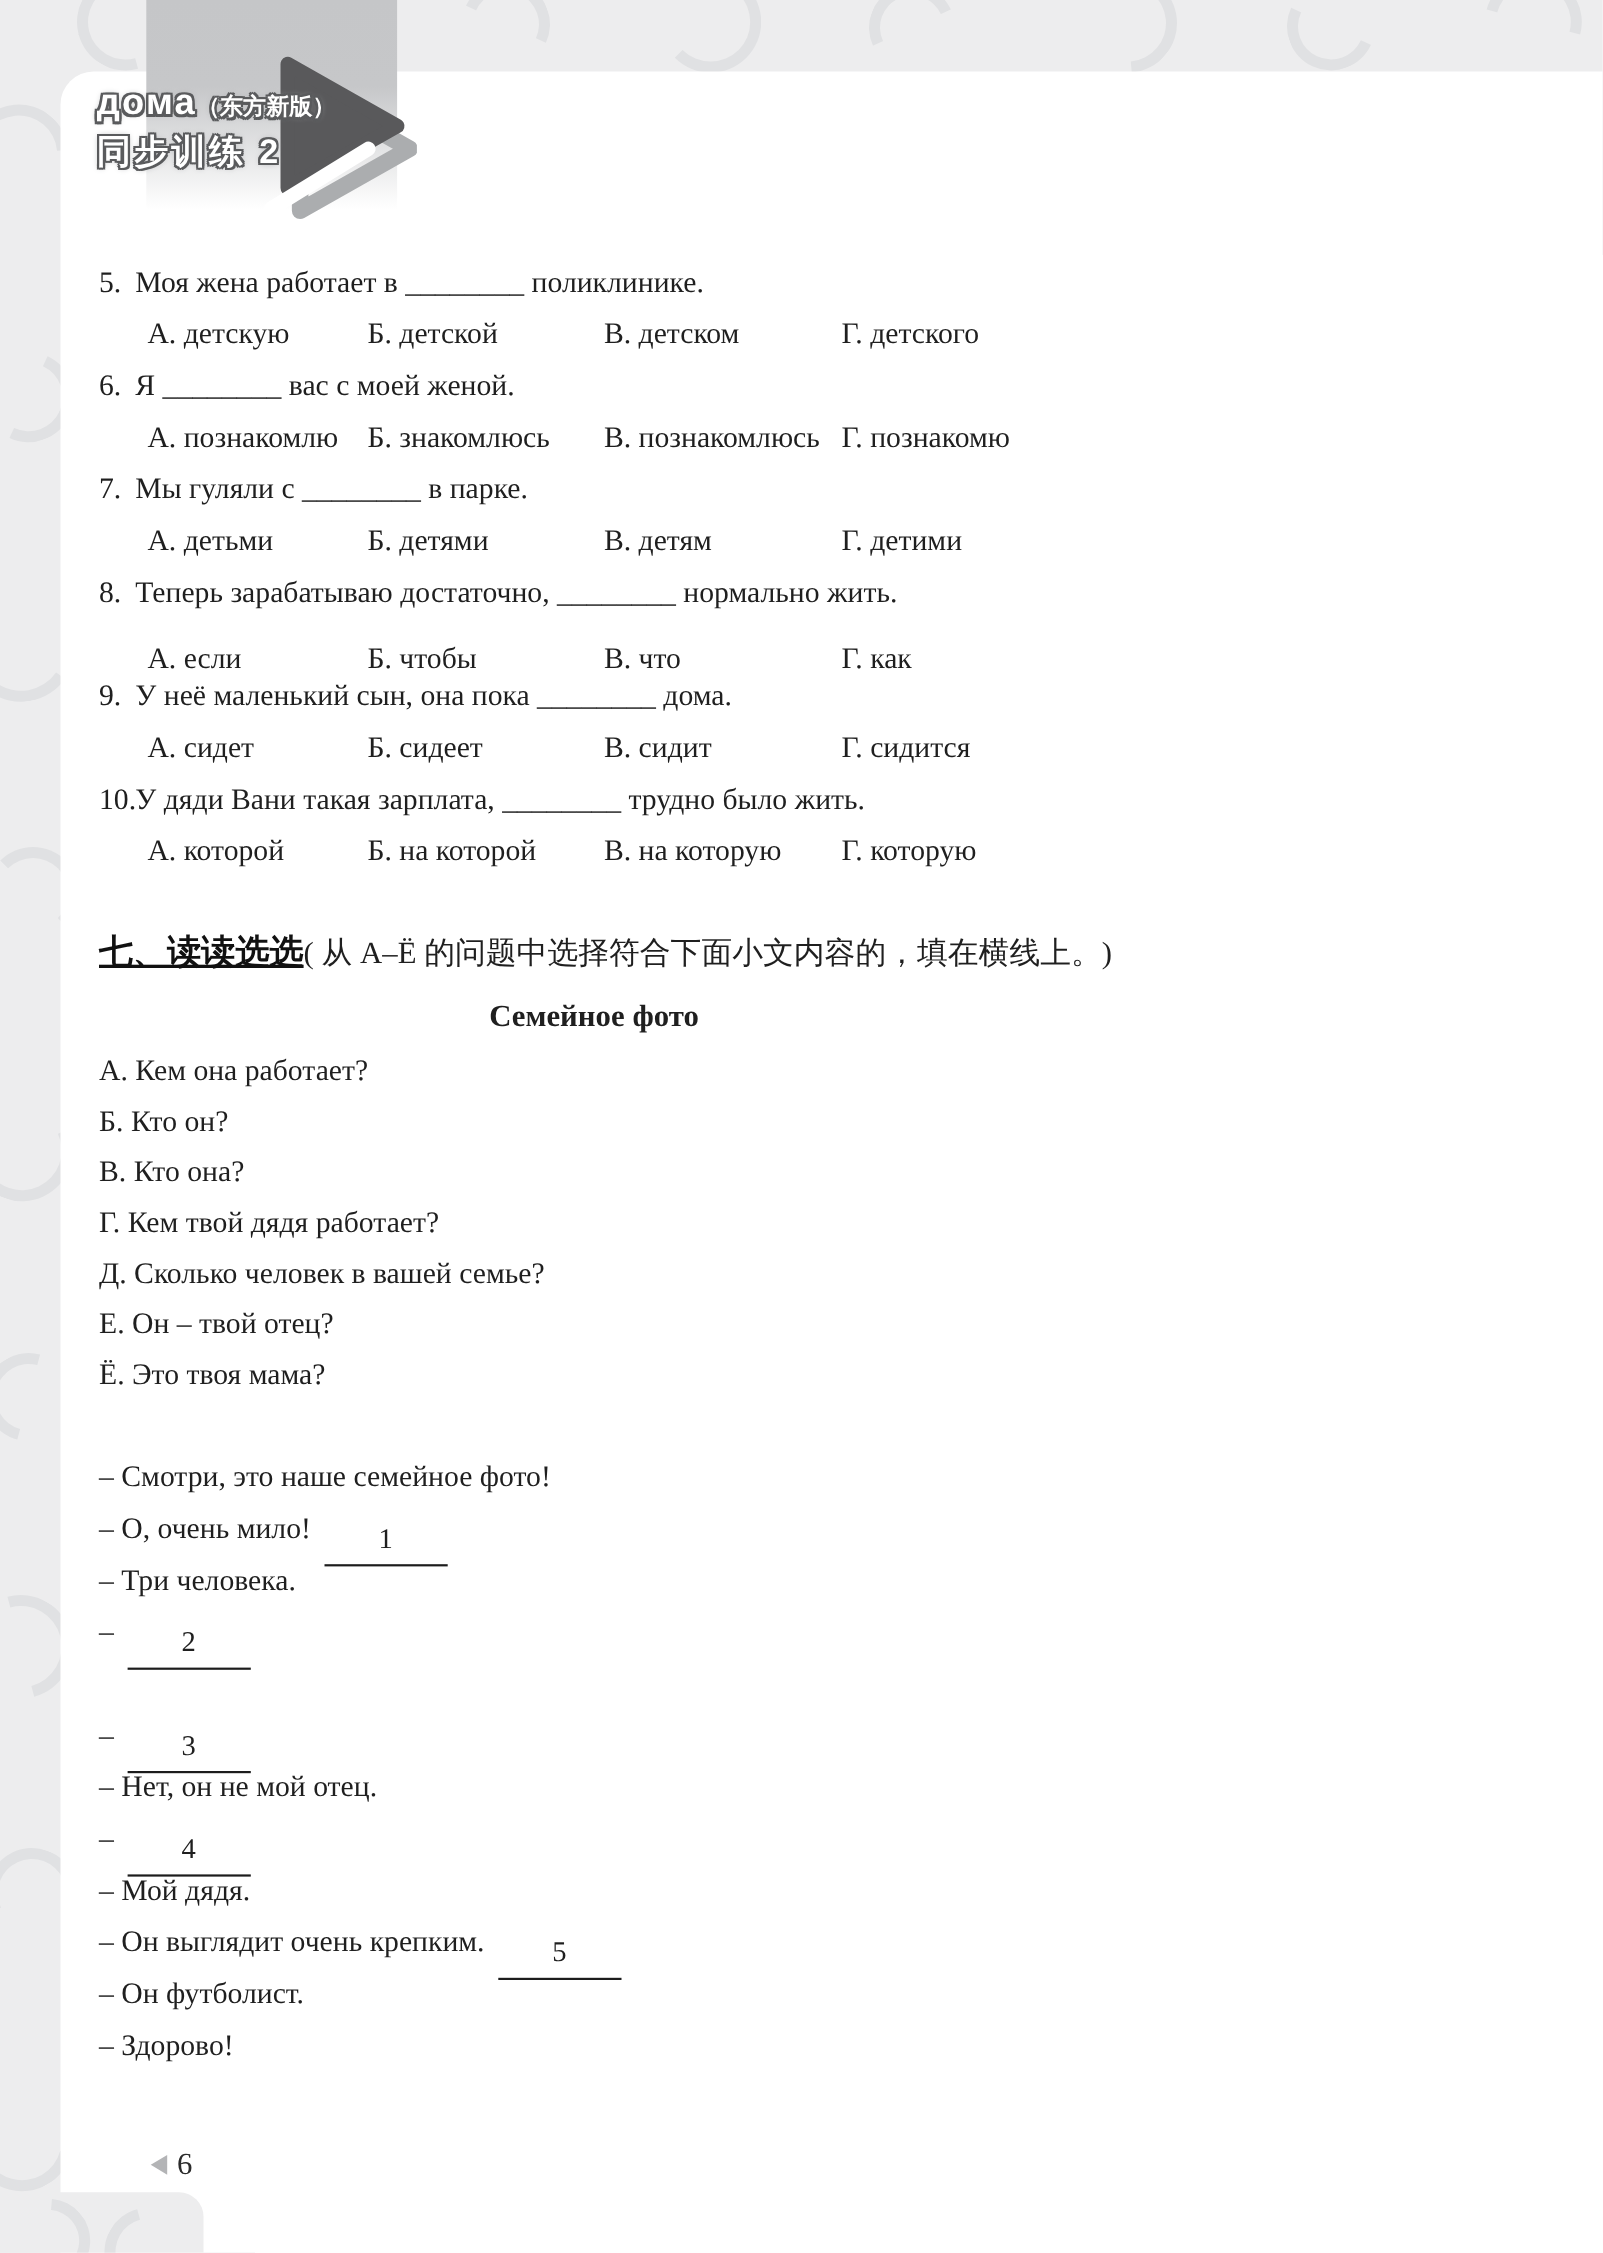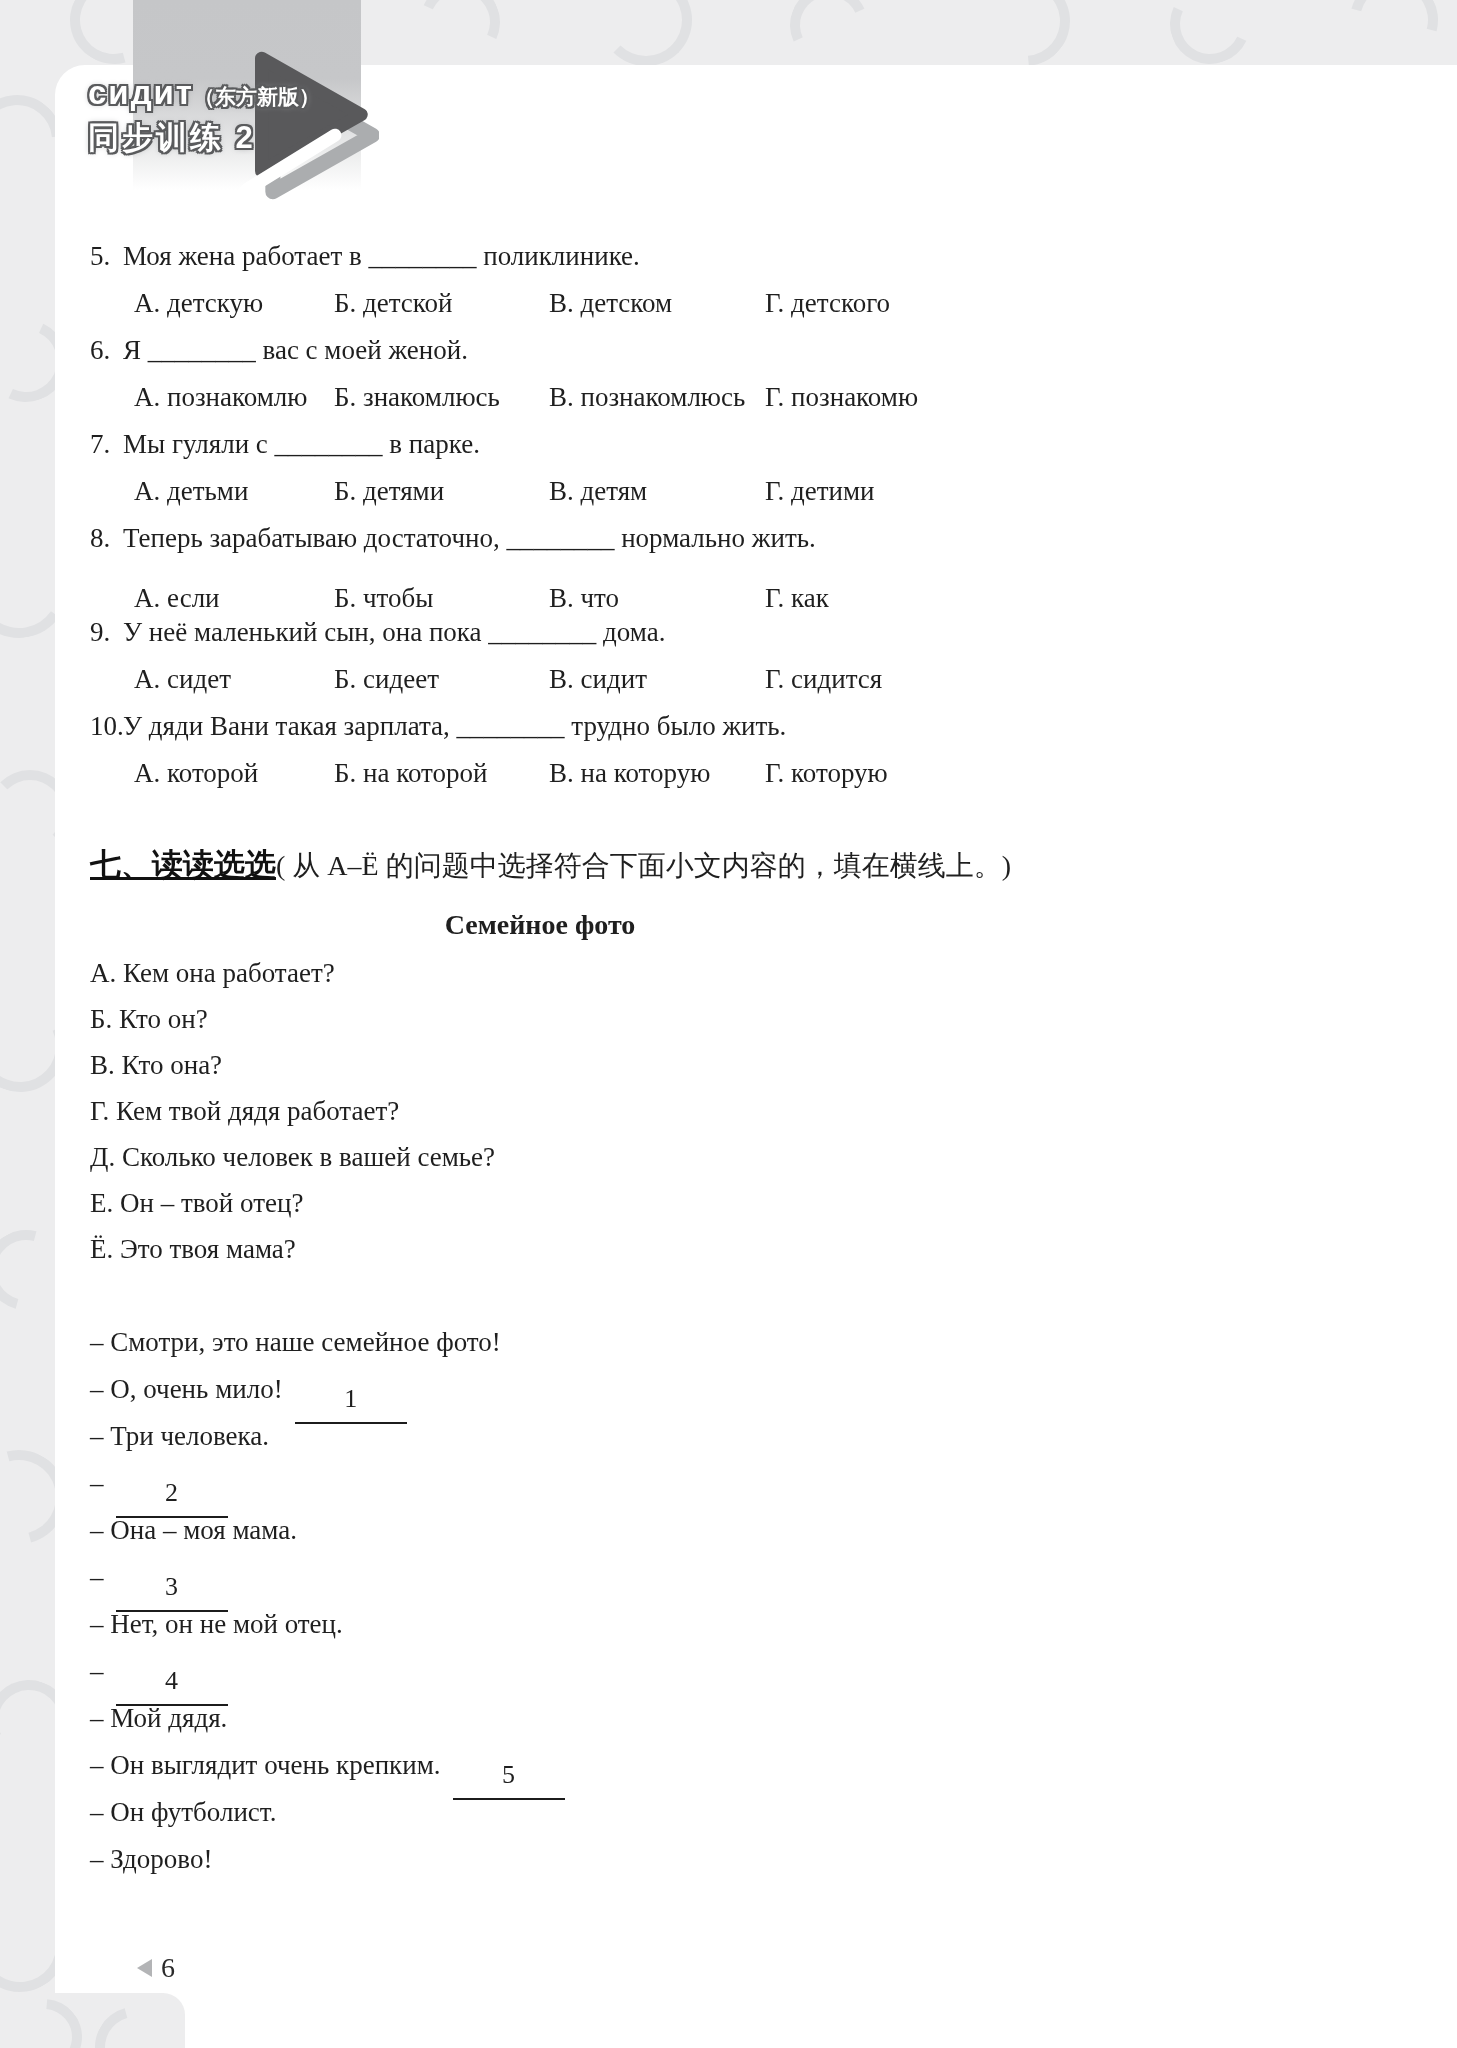--- a/index.html
+++ b/index.html
@@ -83,21 +83,21 @@
   <div class="arc" style="left:6px;top:6px;width:56px;height:56px;transform:rotate(140deg);"></div>
   <div class="arc" style="left:95px;top:14px;width:60px;height:60px;transform:rotate(300deg);"></div>
 </div>
 
 <div class="logo-wrap">
   <svg class="logo-svg" width="155" height="160" viewBox="0 0 165 168">
     <path d="M52 36 L52 156 L158 96 Z" fill="none" stroke="#abadaf" stroke-width="16" stroke-linejoin="round"></path>
     <path d="M40 14 L40 134 L146 74 Z" fill="#59595b" stroke="#59595b" stroke-width="14" stroke-linejoin="round"></path>
     <path d="M24 154 L118 96" stroke="#ffffff" stroke-width="14" stroke-linecap="round" fill="none"></path>
   </svg>
-  <div class="logo-line logo-l1"><span>сидит</span><span class="paren">（东方新版）</span></div>
+  <div class="logo-line logo-l1"><span>дома</span><span class="paren">（东方新版）</span></div>
   <div class="logo-line logo-l2">同步训练 2</div>
 </div>
 
 <div class="content">
 
   <div class="row" style="top:168px"><span class="q-num">5.</span><span>Моя жена работает в ________ поликлинике.</span></div>
   <div class="row opt-row" style="top:215px">
     <span class="opt o1">А. детскую</span>
     <span class="opt o2">Б. детской</span>
     <span class="opt o3">В. детском</span>
@@ -149,21 +149,20 @@
   <div class="row" style="top:977px">В. Кто она?</div>
   <div class="row" style="top:1023px">Г. Кем твой дядя работает?</div>
   <div class="row" style="top:1069px">Д. Сколько человек в вашей семье?</div>
   <div class="row" style="top:1115px">Е. Он – твой отец?</div>
   <div class="row" style="top:1161px">Ё. Это твоя мама?</div>
 
   <div class="row" style="top:1254px"><span>– Смотри, это наше семейное фото!</span></div>
   <div class="row" style="top:1301px"><span>– О, очень мило!</span><span class="blank"><span class="blank-num">1</span></span></div>
   <div class="row" style="top:1348px"><span>– Три человека.</span></div>
   <div class="row" style="top:1395px"><span>–</span><span class="blank"><span class="blank-num">2</span></span></div>
-  <div class="row" style="top:1442px"><span>– Она – моя мама.</span></div>
   <div class="row" style="top:1489px"><span>–</span><span class="blank"><span class="blank-num">3</span></span></div>
   <div class="row" style="top:1536px"><span>– Нет, он не мой отец.</span></div>
   <div class="row" style="top:1583px"><span>–</span><span class="blank"><span class="blank-num">4</span></span></div>
   <div class="row" style="top:1630px"><span>– Мой дядя.</span></div>
   <div class="row" style="top:1677px"><span>– Он выглядит очень крепким.</span><span class="blank"><span class="blank-num">5</span></span></div>
   <div class="row" style="top:1724px"><span>– Он футболист.</span></div>
   <div class="row" style="top:1771px"><span>– Здорово!</span></div>
 
   <div class="footer">
     <div class="back-tri"></div>

